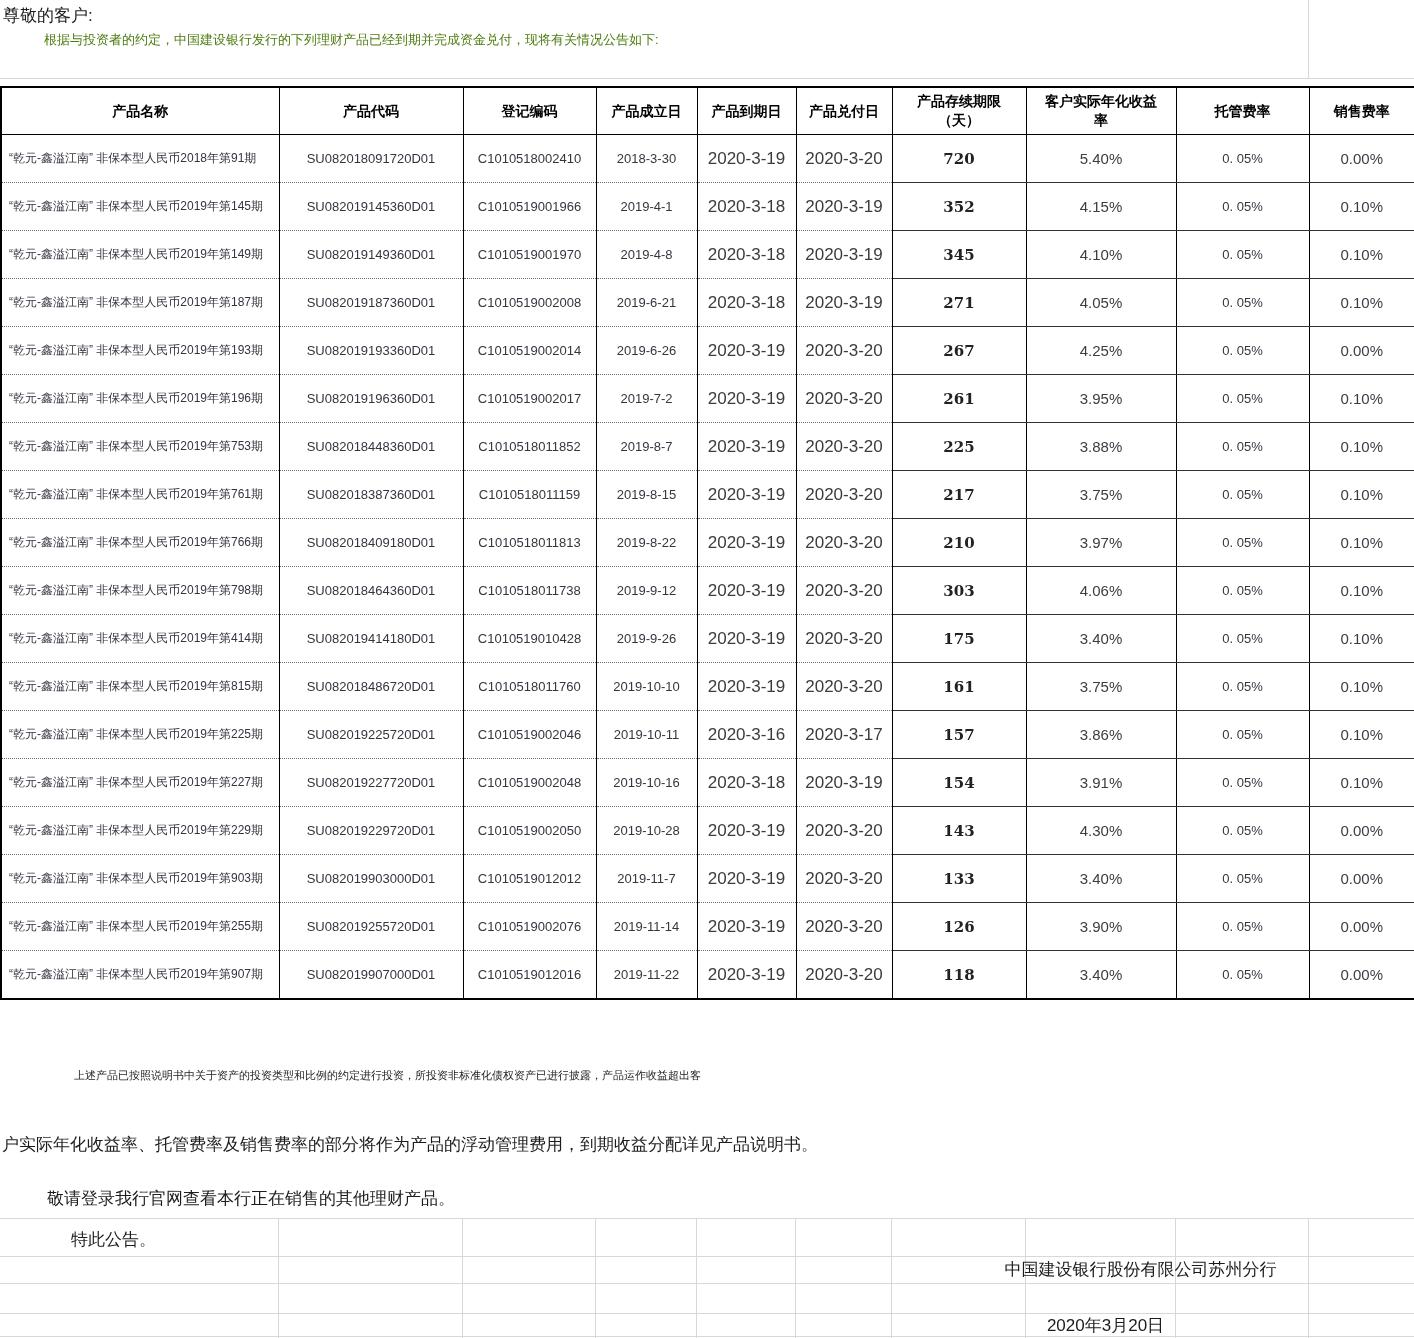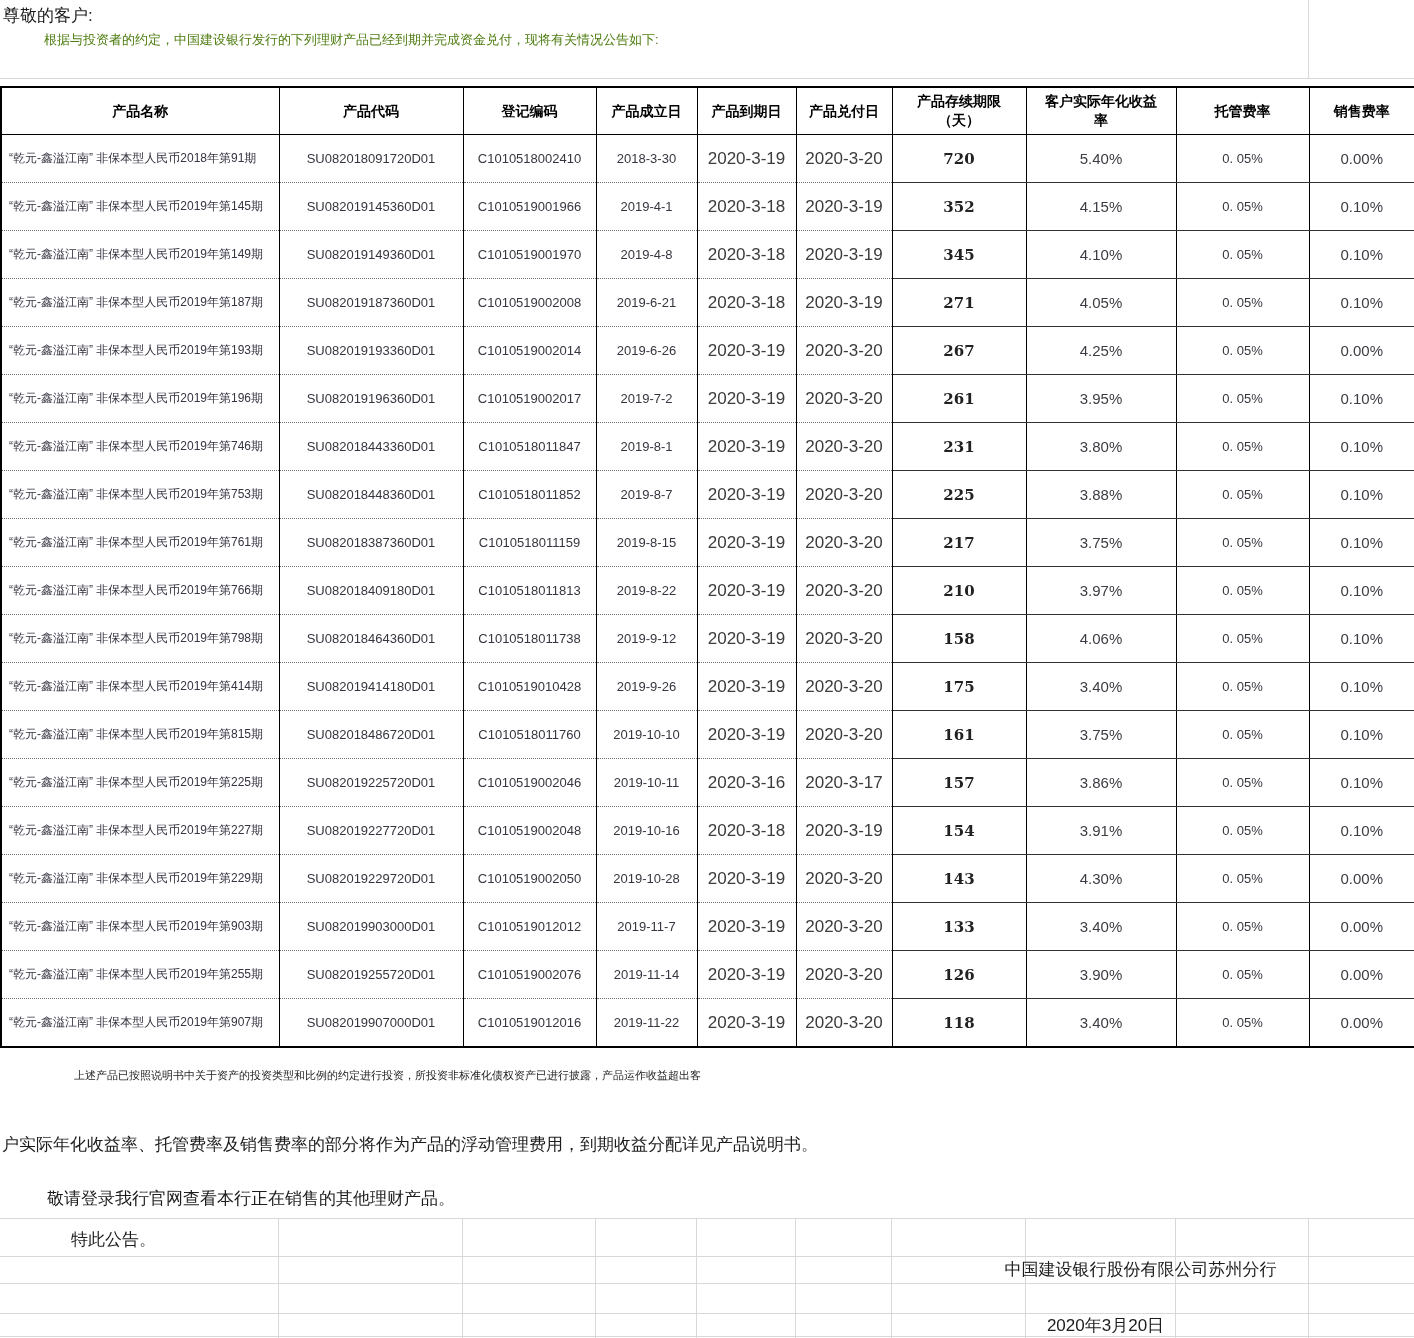--- a/index.html
+++ b/index.html
@@ -170,32 +170,20 @@
         <td class="col-2">C1010519002017</td>
         <td class="col-3">2019-7-2</td>
         <td class="col-4">2020-3-19</td>
         <td class="col-5">2020-3-20</td>
         <td class="col-6">261</td>
         <td class="col-7">3.95%</td>
         <td class="col-8">0. 05%</td>
         <td class="col-9">0.10%</td>
       </tr>
       <tr>
-        <td class="col-0">“乾元-鑫溢江南” 非保本型人民币2019年第746期</td>
-        <td class="col-1">SU082018443360D01</td>
-        <td class="col-2">C1010518011847</td>
-        <td class="col-3">2019-8-1</td>
-        <td class="col-4">2020-3-19</td>
-        <td class="col-5">2020-3-20</td>
-        <td class="col-6">231</td>
-        <td class="col-7">3.80%</td>
-        <td class="col-8">0. 05%</td>
-        <td class="col-9">0.10%</td>
-      </tr>
-      <tr>
         <td class="col-0">“乾元-鑫溢江南” 非保本型人民币2019年第753期</td>
         <td class="col-1">SU082018448360D01</td>
         <td class="col-2">C1010518011852</td>
         <td class="col-3">2019-8-7</td>
         <td class="col-4">2020-3-19</td>
         <td class="col-5">2020-3-20</td>
         <td class="col-6">225</td>
         <td class="col-7">3.88%</td>
         <td class="col-8">0. 05%</td>
         <td class="col-9">0.10%</td>
@@ -224,21 +212,21 @@
         <td class="col-8">0. 05%</td>
         <td class="col-9">0.10%</td>
       </tr>
       <tr>
         <td class="col-0">“乾元-鑫溢江南” 非保本型人民币2019年第798期</td>
         <td class="col-1">SU082018464360D01</td>
         <td class="col-2">C1010518011738</td>
         <td class="col-3">2019-9-12</td>
         <td class="col-4">2020-3-19</td>
         <td class="col-5">2020-3-20</td>
-        <td class="col-6">158</td>
+        <td class="col-6">303</td>
         <td class="col-7">4.06%</td>
         <td class="col-8">0. 05%</td>
         <td class="col-9">0.10%</td>
       </tr>
       <tr>
         <td class="col-0">“乾元-鑫溢江南” 非保本型人民币2019年第414期</td>
         <td class="col-1">SU082019414180D01</td>
         <td class="col-2">C1010519010428</td>
         <td class="col-3">2019-9-26</td>
         <td class="col-4">2020-3-19</td>

